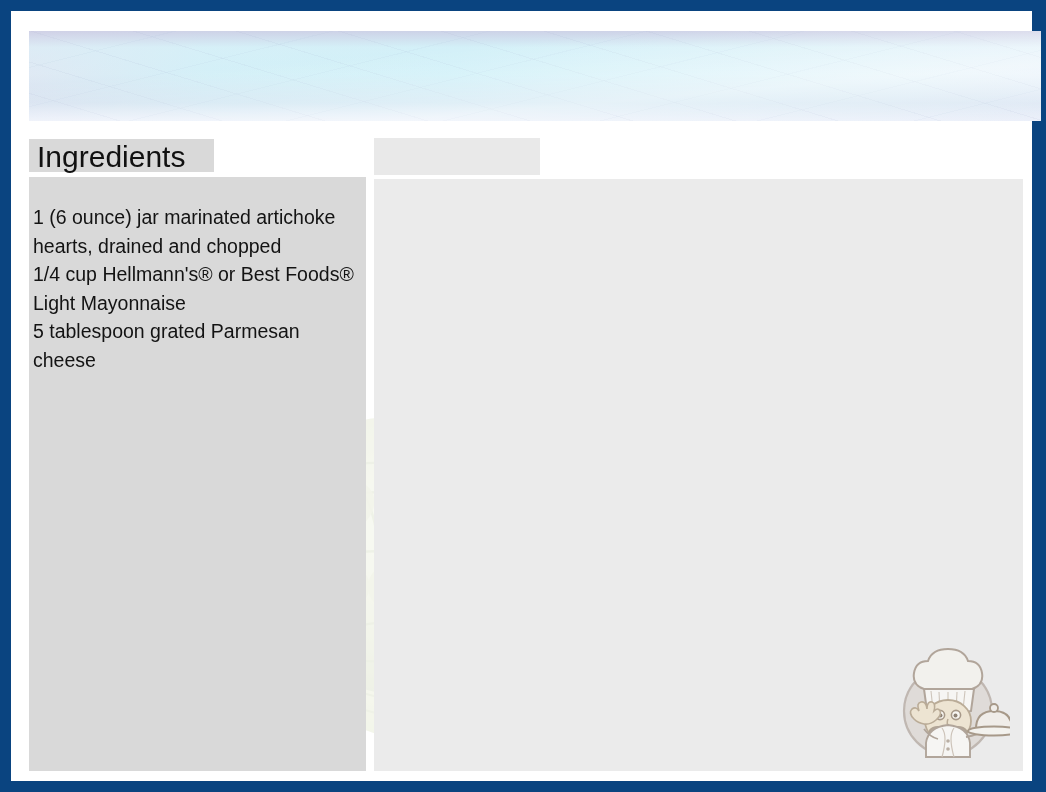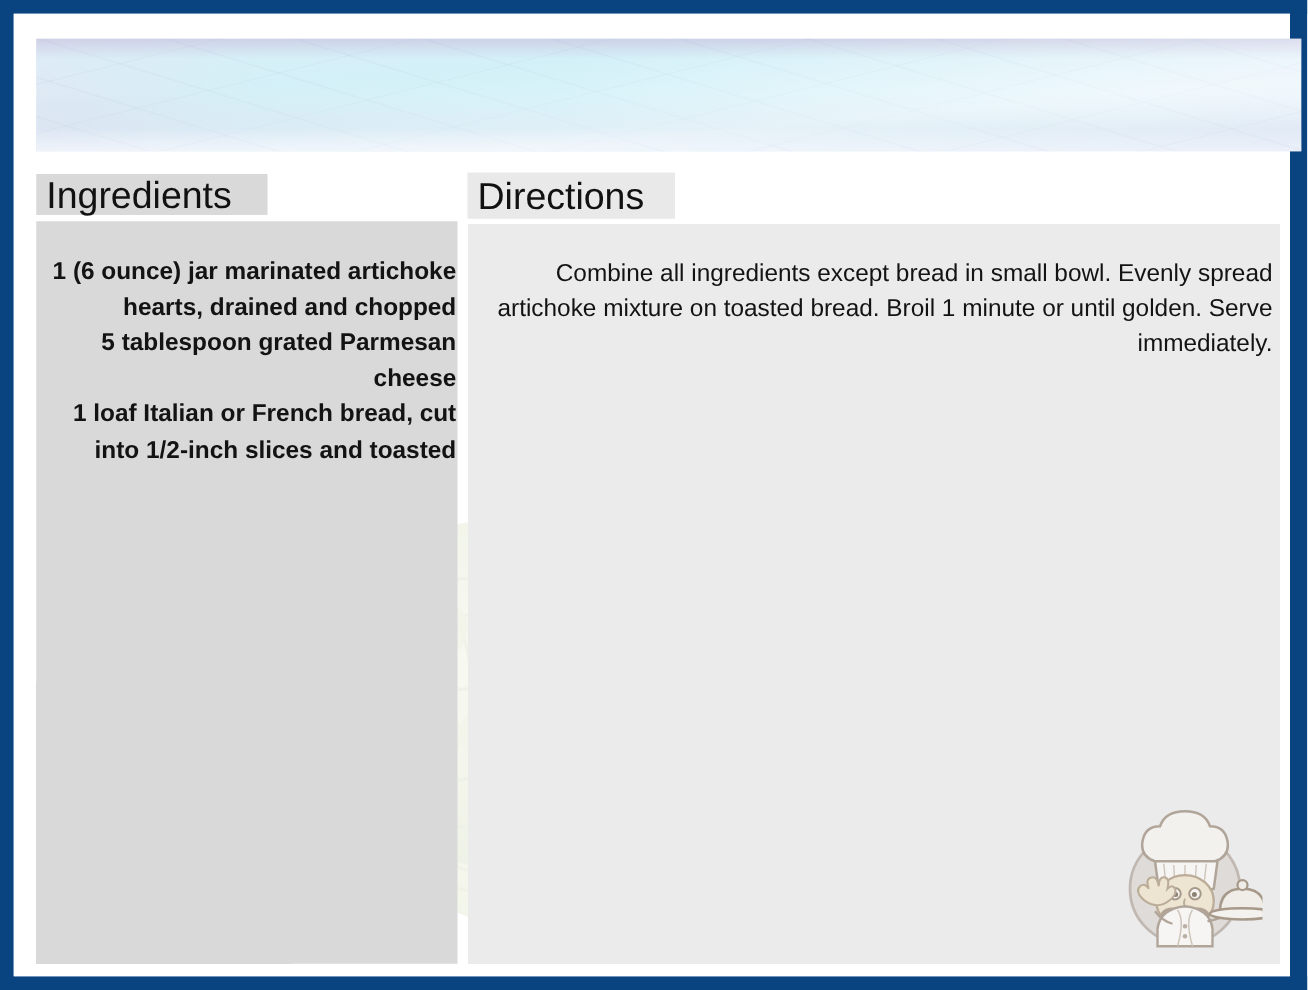--- a/index.html
+++ b/index.html
@@ -11,21 +11,20 @@
     font-family: "Liberation Sans", sans-serif;
   }
 
   #card {
     position: relative;
     width: 1046px;
     height: 792px;
     background: #ffffff;
     box-sizing: border-box;
     overflow: hidden;
-    text-align: right;
   }
 
   
   .frame-edge {
     position: absolute;
     background: #07437f;
     background: #0a4480;
   }
   .frame-top    { left: 0;   top: 0;    width: 1046px; height: 11px; }
   .frame-bottom { left: 0;   bottom: 0; width: 1046px; height: 11px; }
@@ -142,21 +141,20 @@
     background: #d9d9d9;
   }
   .ing-list {
     position: absolute;
     left: 22px;
     top: 192px;
     width: 332px;
     font-size: 19.5px;
     line-height: 28.5px;
     color: #131313;
-    font-weight: bold;
   }
   .ing-list .line { white-space: normal; }
 
   
   .dir-tab {
     position: absolute;
     left: 363px;
     top: 127px;
     width: 166px;
     height: 37px;
@@ -308,28 +306,26 @@
         </g>
         <ellipse cx="462" cy="446" rx="32" ry="16" fill="#9d8b72" opacity="0.8"></ellipse>
       </g>
     </svg>
 
     <div class="ing-panel"></div>
     <div class="ing-tab"></div>
     <div class="ing-tab-label">Ingredients</div>
     <div class="ing-list">
       <div class="line">1 (6 ounce) jar marinated artichoke hearts, drained and chopped</div>
+      <div class="line">1/4 cup Hellmann's® or Best Foods® Light Mayonnaise</div>
       <div class="line">5 tablespoon grated Parmesan cheese</div>
-      <div class="line">1 loaf Italian or French bread, cut into 1/2-inch slices and toasted</div>
     </div>
 
     <div class="dir-panel"></div>
     <div class="dir-tab"></div>
-    <div class="dir-tab-label">Directions</div>
-    <div class="dir-body">Combine all ingredients except bread in small bowl. Evenly spread artichoke mixture on toasted bread. Broil 1 minute or until golden. Serve immediately.</div>
 
     <svg class="chef-logo" viewBox="0 0 120 118">
       <g fill="none" stroke="#7d6a5c" stroke-width="2.2" opacity="0.55">
         <circle cx="58" cy="66" r="44"></circle>
       </g>
       <circle cx="58" cy="66" r="44" fill="#b2a191" opacity="0.30"></circle>
 
       <g>
         <path d="M34 44 q-12 -4 -10 -16 q2 -12 14 -12 q4 -12 20 -12 q16 0 20 12 q12 0 14 12 q2 12 -10 16 z" fill="#f6f4ef" stroke="#9b8b7c" stroke-width="2"></path>
         <path d="M34 44 l3 22 q21 6 44 0 l3 -22 z" fill="#fbfaf7" stroke="#9b8b7c" stroke-width="2"></path>

